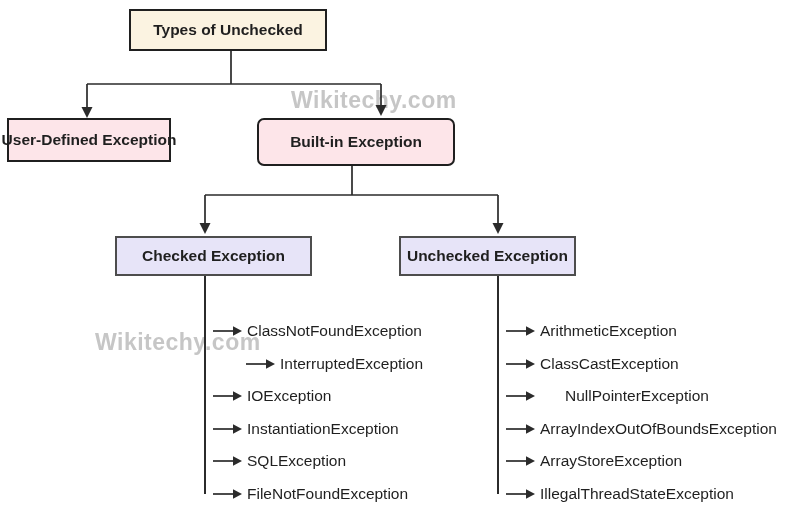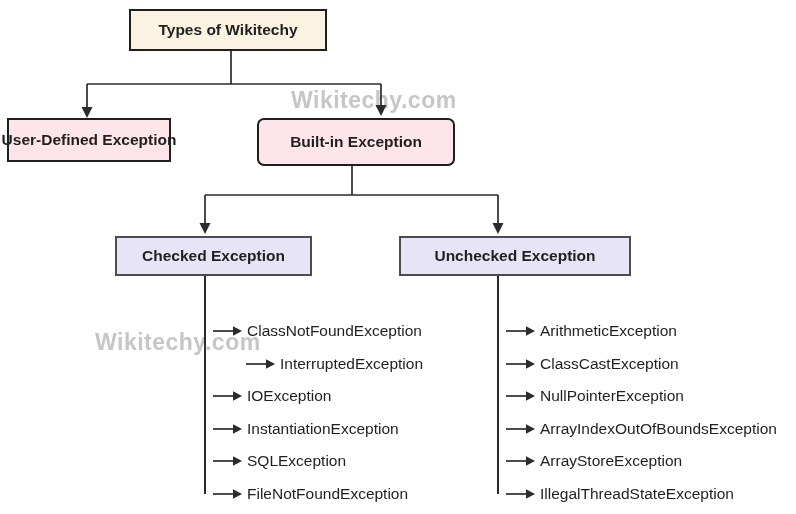--- a/index.html
+++ b/index.html
@@ -51,21 +51,21 @@
     font-size:15.5px;
     font-weight:bold;
     color:var(--text,#1f1f1f);
     border:2px solid var(--box-border,#1f1f1f);
     white-space:nowrap;
   }
   #box-root     {left:129px;top:9px;  width:198px;height:42px;background:var(--root-fill,#fbf3e1);}
   #box-userdef  {left:7px;  top:118px;width:164px;height:44px;background:var(--l2-fill,#fde5e9);}
   #box-builtin  {left:257px;top:118px;width:198px;height:48px;background:var(--l2-fill,#fde5e9);border-radius:7px;}
   #box-checked  {left:115px;top:236px;width:197px;height:40px;background:var(--l3-fill,#e7e4f8);border-color:var(--l3-border,#4d4d4d);}
-  #box-unchecked{left:399px;top:236px;width:232px;height:40px;background:var(--l3-fill,#e7e4f8);border-color:var(--l3-border,#4d4d4d);}
+  #box-unchecked{left:399px;top:236px;width:177px;height:40px;background:var(--l3-fill,#e7e4f8);border-color:var(--l3-border,#4d4d4d);}
   
   .elist{
     position:absolute;
     z-index:3;
     width:300px;
   }
   #list-checked  {left:205px;top:276px;}
   #list-unchecked{left:498px;top:276px;}
   .spine{
     position:absolute;
@@ -101,21 +101,21 @@
 
     <path d="M231 51 V84 M87 84 H381 M87 84 V109 M381 84 V107"></path>
     <polygon points="81.5,107 92.5,107 87,118"></polygon>
     <polygon points="375.5,105 386.5,105 381,116"></polygon>
 
     <path d="M352 162 V195 M205 195 H498 M205 195 V224 M498 195 V224"></path>
     <polygon points="199.5,223 210.5,223 205,234"></polygon>
     <polygon points="492.5,223 503.5,223 498,234"></polygon>
   </svg>
 
-  <div id="box-root" class="nodebox">Types of Wikitechy</div>
+  <div id="box-root" class="nodebox">Types of Unchecked</div>
   <div id="box-userdef" class="nodebox">User-Defined Exception</div>
   <div id="box-builtin" class="nodebox">Built-in Exception</div>
   <div id="box-checked" class="nodebox">Checked Exception</div>
   <div id="box-unchecked" class="nodebox">Unchecked Exception</div>
 
   <div id="list-checked" class="elist">
       <div class="spine" style="height: 217.5px;"></div>
       <div class="erow" style="top: 44px;">
         <svg width="29" height="12" viewBox="0 0 29 12">
           <line x1="0" y1="6" x2="20" y2="6"></line>
@@ -168,21 +168,21 @@
         </svg>
         <span class="elabel">ArithmeticException</span>
       </div>
       <div class="erow" style="top: 76.5px;">
         <svg width="29" height="12" viewBox="0 0 29 12">
           <line x1="0" y1="6" x2="20" y2="6"></line>
           <polygon points="20,1.2 20,10.8 29,6"></polygon>
         </svg>
         <span class="elabel">ClassCastException</span>
       </div>
-      <div class="erow" style="top: 109px;">
+      <div class="erow" style="top: 109px; gap: 25px;">
         <svg width="29" height="12" viewBox="0 0 29 12">
           <line x1="0" y1="6" x2="20" y2="6"></line>
           <polygon points="20,1.2 20,10.8 29,6"></polygon>
         </svg>
         <span class="elabel">NullPointerException</span>
       </div>
       <div class="erow" style="top: 141.5px;">
         <svg width="29" height="12" viewBox="0 0 29 12">
           <line x1="0" y1="6" x2="20" y2="6"></line>
           <polygon points="20,1.2 20,10.8 29,6"></polygon>

